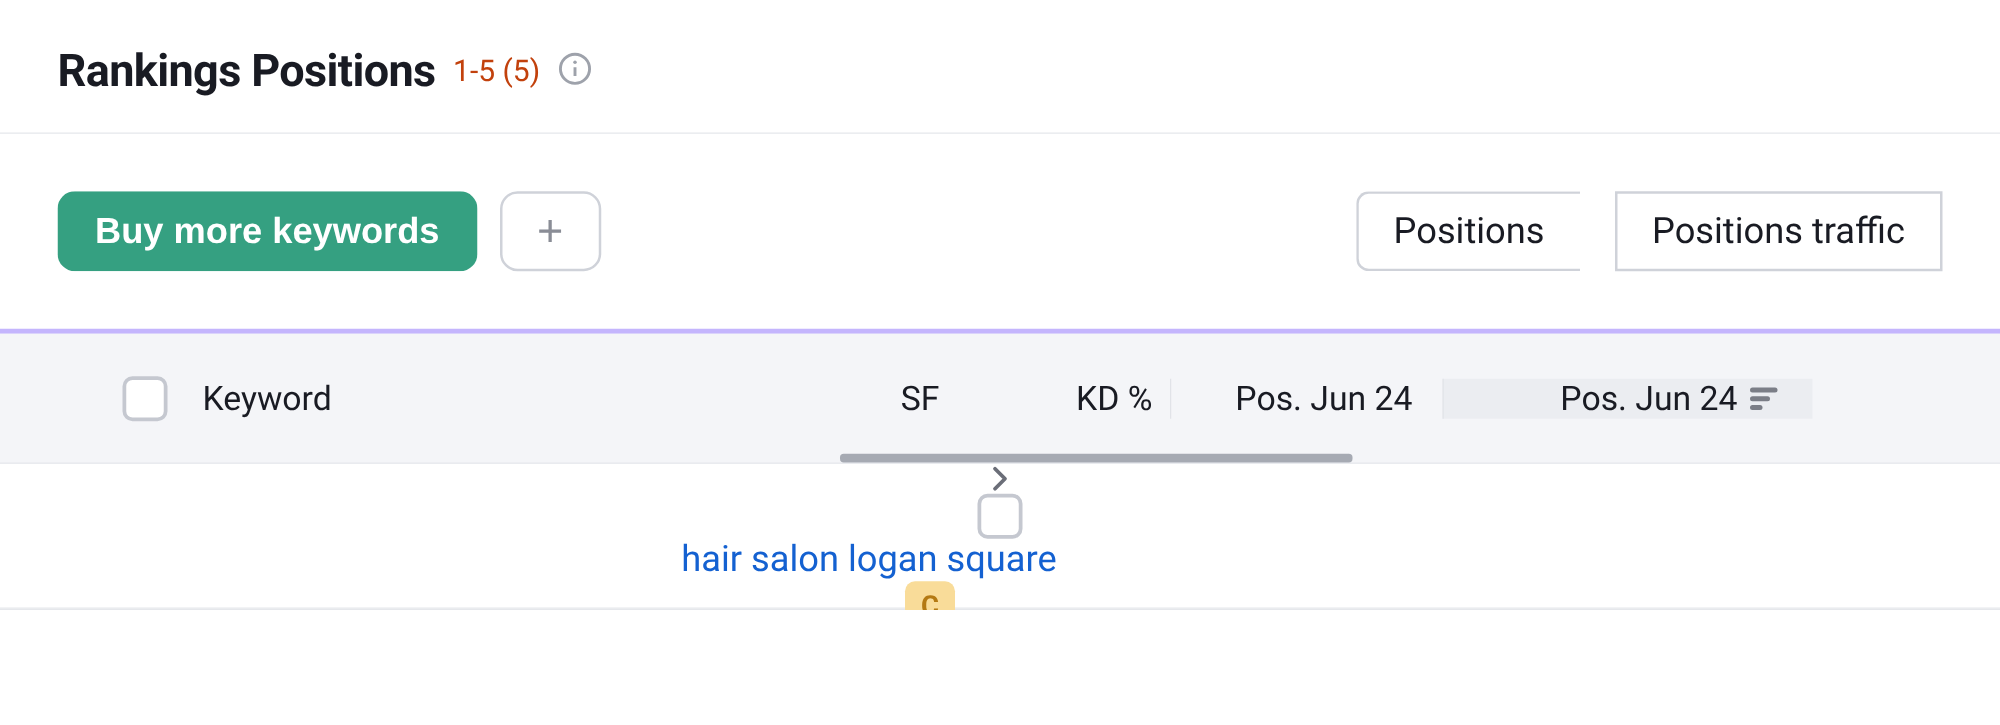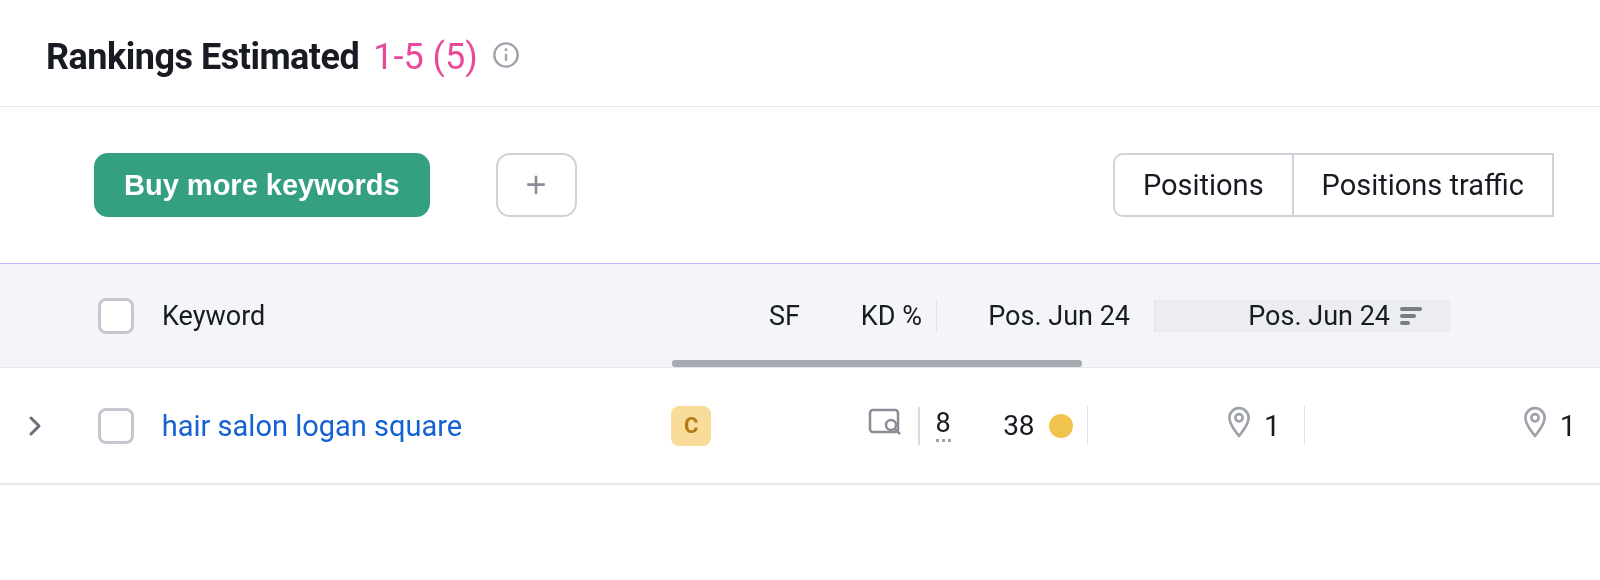--- a/index.html
+++ b/index.html
@@ -1,57 +1,57 @@
 <!DOCTYPE html>
 <html><head>
 <meta charset="utf-8">
 <style>
   * { box-sizing: border-box; }
   html, body { margin:0; padding:0; font-family: -apple-system, BlinkMacSystemFont, "Segoe UI", Roboto, Helvetica, Arial, sans-serif; background:#fff; color:#191b23; }
 
   .section-header { display:flex; align-items:center; padding: 36px 46px 28px 46px; gap:14px; }
   .section-header h1 { margin:0; font-size:36px; font-weight:700; letter-spacing:-0.5px; }
-  .section-header .range { font-size:36px; font-weight:400; color:#ec4899; }
+  .section-header .range { font-size:24px; font-weight:400; color:#c2410c; }
 
   .hr { border-top:1px solid #e5e7eb; }
 
   .toolbar { display:flex; align-items:center; padding:46px 46px 46px 46px; gap:18px; }
 
-  .btn { display:inline-flex; align-items:center; gap:14px; height:64px; border-radius:14px; font-size:29px; padding:0 28px; cursor:pointer; border:2px solid transparent; white-space:nowrap;margin-left:48px; }
+  .btn { display:inline-flex; align-items:center; gap:14px; height:64px; border-radius:14px; font-size:29px; padding:0 28px; cursor:pointer; border:2px solid transparent; white-space:nowrap; }
   .btn-primary { background:#35a081; color:#fff; font-weight:600; }
   .btn-outline { background:#fff; border-color:#cfd2d9; color:#7a7d86; font-weight:500; }
   .btn-outline .plus { font-size:36px; font-weight:400; color:#8a8d96; }
   .spacer { flex:1 1 auto; }
 
   .seg-group { display:flex; }
-  .seg { height:64px; display:inline-flex; align-items:center; padding:4px 28px; border:2px solid #cfd2d9; font-size:29px; color:#191b23; background:#fff; cursor:pointer; }
+  .seg { height:64px; display:inline-flex; align-items:center; padding:4px 28px; border:2px solid #cfd2d9; font-size:29px; color:#191b23; background:#fff; cursor:pointer;margin-left:28px; }
   .seg:first-child { border-top-left-radius:10px; border-bottom-left-radius:10px; border-right:none;}
   .seg:last-child  { border-top-right-radius:0; border-bottom-right-radius:0; }
 
   
-  .table-wrap { border-top:1px solid #c4b5fd; border-bottom:1px solid #e5e7eb; }
+  .table-wrap { border-top:4px solid #c4b5fd; border-bottom:1px solid #e5e7eb; }
   .thead { display:flex; align-items:center; height:104px; background:#f4f5f8; border-bottom:1px solid #e5e7eb; position:relative; }
   .thead .col { font-size:27px; color:#191b23; }
   .thead::after { content:""; position:absolute; bottom:0; left:672px; width:410px; height:7px; background:#a6aab3; border-radius:3px; }
 
   .col { display:flex; align-items:center; }
   .c-chevron { width:70px; justify-content:center; }
   .c-check { width:92px; justify-content:center; }
   .c-keyword { width:510px; padding-right:20px; }
   .c-intent { width:152px; }
-  .c-sf { width:138px; justify-content:flex-end; padding-right:10px; }
+  .c-sf { width:138px; justify-content:center; padding-right:10px; }
   .c-kd { width:126px; justify-content:flex-end; padding-right:14px; }
   .c-pos { width:218px; justify-content:flex-end; padding-right:24px; position:relative; }
   .c-pos2 { width:296px; justify-content:flex-end; padding-right:24px; position:relative; }
   .vline { position:absolute; left:0; top:0; bottom:0; width:1px; background:#e1e3e8; }
   .c-pos2.shaded { background:#ebedf1; }
 
   .sort-icon { margin-left:10px; display:inline-flex; }
 
-  .trow { display:flex; align-items:center; height:116px; border-bottom:1px solid #e5e7eb; font-size:29px; }
+  .trow { display:flex; align-items:center; height:116px; border-bottom:1px solid #e5e7eb; font-size:29px;flex-direction:column; }
 
   .checkbox { width:36px; height:36px; border:3px solid #c5c8d0; border-radius:8px; background:#fff; }
   .keyword-link { color:#1461d1; font-size:29px; }
 
   .intent-badge { width:40px; height:40px; border-radius:8px; background:#f9dc99; display:flex; align-items:center; justify-content:center; color:#b47913; font-weight:700; font-size:22px; }
 
   .sf-cell { display:flex; align-items:center; gap:16px; color:#6b6e78; }
   .sf-cell .divider { width:2px; height:38px; background:#d7dae0; }
   .sf-num { font-size:27px; color:#191b23; border-bottom:3px dotted #9ea2ab; padding-bottom:1px; line-height:1.05; }
 
@@ -59,21 +59,21 @@
   .dot { width:24px; height:24px; border-radius:50%; background:#f0c44c; }
 
   .pos-cell { display:flex; align-items:center; gap:12px; font-size:29px; }
 
   .info-icon, .pin-icon, .serp-icon, .sort-icon svg, .chev-icon svg { display:block; }
 </style>
 </head>
 <body>
 
 <div class="section-header">
-  <h1>Rankings Estimated</h1>
+  <h1>Rankings Positions</h1>
   <span class="range">1-5 (5)</span>
   <span class="info-icon">
     <svg width="28" height="28" viewBox="0 0 24 24" fill="none" stroke="#9ea2ab" stroke-width="2">
       <circle cx="12" cy="12" r="10"></circle>
         <line x1="12" y1="11" x2="12" y2="17"></line>
         <circle cx="12" cy="7.5" r="1.2" fill="#9ea2ab" stroke="none"></circle>
     </svg>
   </span>
 </div>
 

